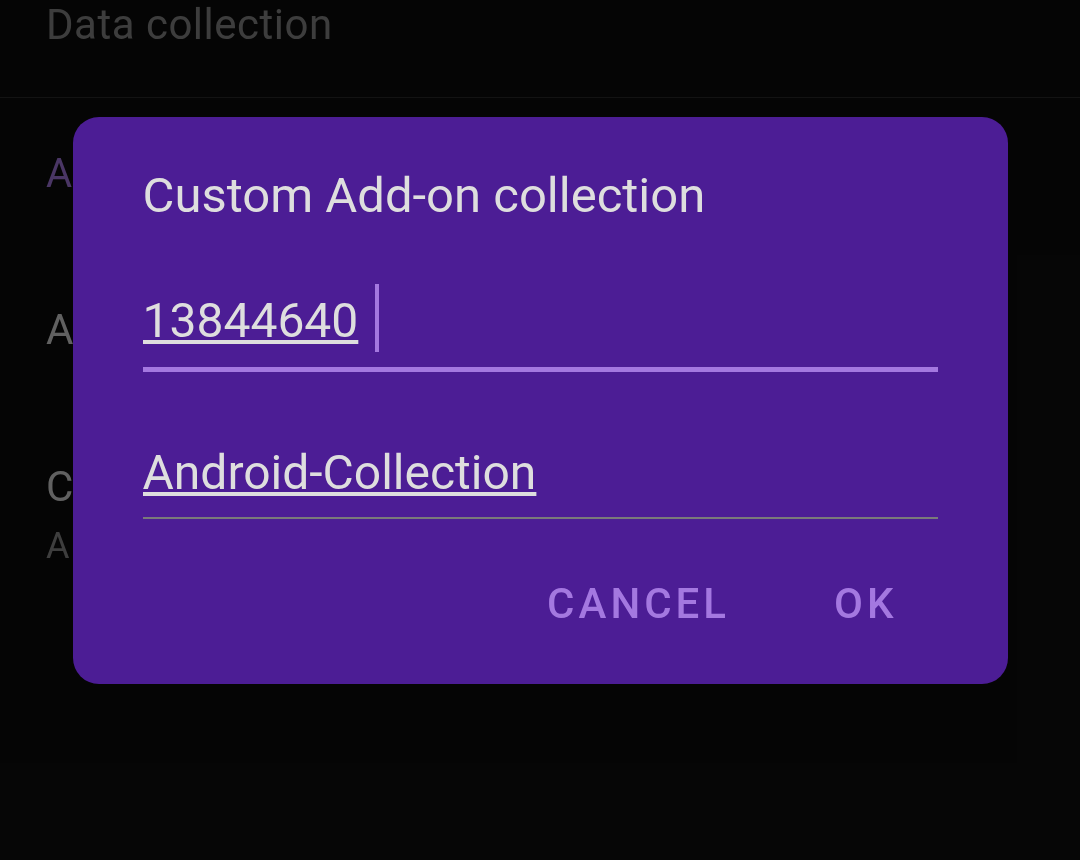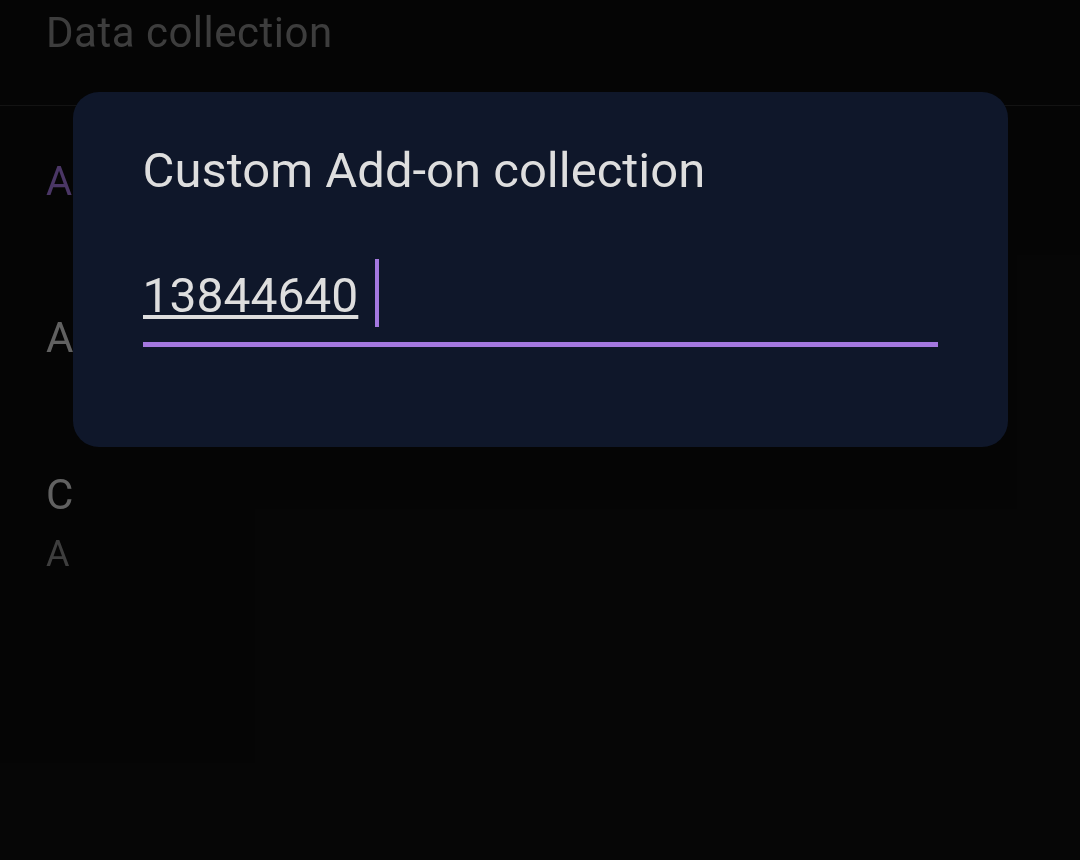--- a/index.html
+++ b/index.html
@@ -23,21 +23,21 @@
       left: 0;
       width: 100%;
       height: 100%;
       padding: 0 46px;
     }
     
     .section-header {
       color: #888;
       font-size: 42px;
       font-weight: 400;
-      padding-top: 8px;
+      padding-top: 0px;
       margin-bottom: 4px;
       letter-spacing: 0.5px;
     }
     
     .section-divider {
       border: none;
       border-top: 1px solid #2a2a2a;
       margin-top: 48px;
       margin-left: -46px;
       margin-right: -46px;
@@ -74,25 +74,25 @@
       left: 0;
       width: 100%;
       height: 100%;
       background: rgba(0, 0, 0, 0.55);
       display: flex;
       align-items: flex-start;
       justify-content: center;
     }
     
     .dialog {
-      background: #0f172a;
+      background: #4c1d95;
       border-radius: 26px;
       width: 935px;
-      margin-top: 92px;
-      padding: 50px 70px 40px 70px;
+      margin-top: 117px;
+      padding: 50px 70px 56px 70px;
     }
     
     .dialog-title {
       color: #dedede;
       font-size: 49px;
       font-weight: 400;
       margin-bottom: 56px;
     }
     
     .input-wrapper {
@@ -173,15 +173,22 @@
 
 <div class="dialog-overlay">
   <div class="dialog">
     <div class="dialog-title">Custom Add-on collection</div>
 
     <div class="input-wrapper">
       <input type="text" class="dialog-input" value="13844640" style="">
       <div class="cursor"></div>
     </div>
 
+    <div class="input-wrapper second">
+      <input type="text" class="dialog-input secondary" value="Android-Collection" style="">
+    </div>
 
+    <div class="dialog-actions">
+      <button class="dialog-button">CANCEL</button>
+      <button class="dialog-button">OK</button>
+    </div>
   </div>
 </div>
 
 </body></html>

